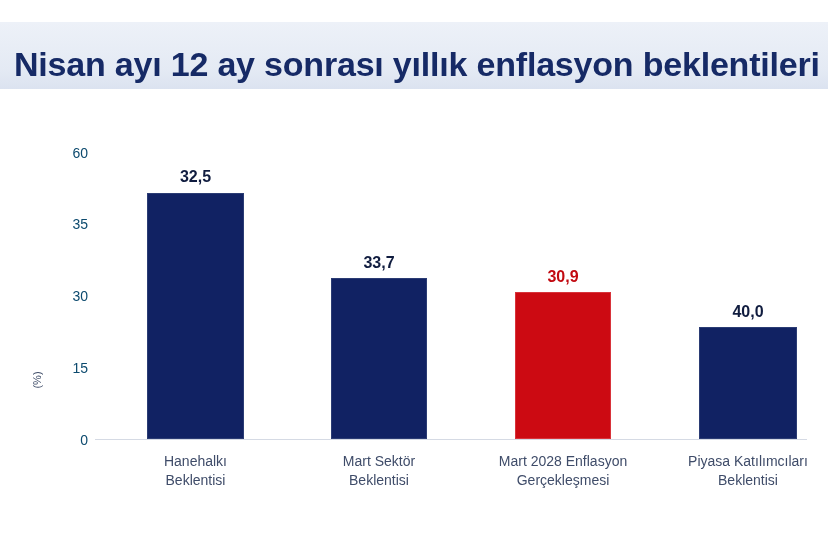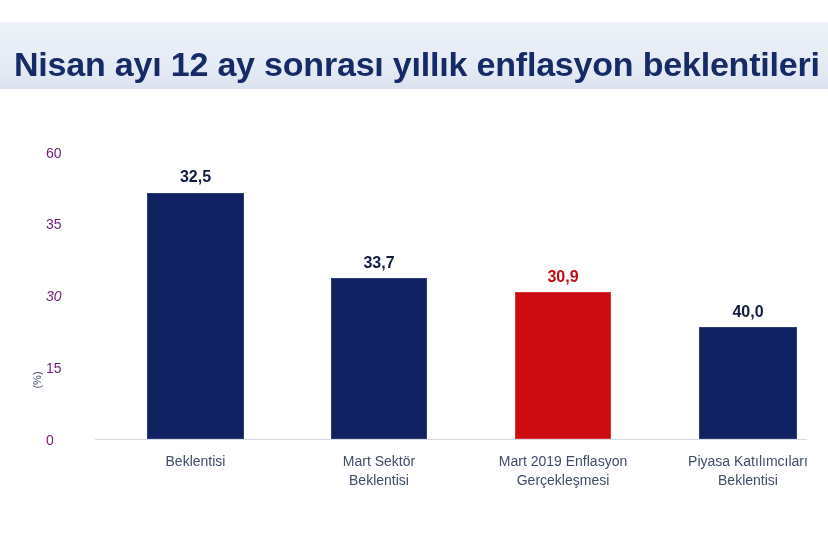--- a/index.html
+++ b/index.html
@@ -70,23 +70,23 @@
     color: #3c4a66;
     transform: rotate(-90deg);
     transform-origin: center center;
     white-space: nowrap;
   }
 
   .y-tick {
     position: absolute;
     left: 46px;
     width: 42px;
-    text-align: left;
+    text-align: right;
     font-size: 14px;
-    color: #701a75;
+    color: #0c4a6e;
     line-height: 14px;
   }
 
   .baseline {
     position: absolute;
     left: 95px;
     top: 350px;
     width: 712px;
     height: 1px;
     background: #d5dae4;
@@ -136,43 +136,44 @@
   <div class="header-title">Nisan ayı 12 ay sonrası yıllık enflasyon beklentileri</div>
 </div>
 
 <div class="chart-area">
   <div class="plot">
 
     <div class="axis-title-y">(%)</div>
 
     <div class="y-tick" style="top:57px;">60</div>
     <div class="y-tick" style="top:128px;">35</div>
-    <div class="y-tick" style="top:200px;font-style:italic;">30</div>
+    <div class="y-tick" style="top:200px;">30</div>
     <div class="y-tick" style="top:272px;">15</div>
     <div class="y-tick" style="top:344px;">0</div>
 
     <div class="baseline"></div>
 
     <div class="bar-value navy" style="left:147px; top:80px; width:97px;">32,5</div>
     <div class="bar navy" style="left:147px; top:104px; width:97px; height:246px;"></div>
     <div class="cat-label" style="left:119px; width:153px;">
+      <div>Hanehalkı</div>
       <div>Beklentisi</div>
     </div>
 
     <div class="bar-value navy" style="left:331px; top:166px; width:96px;">33,7</div>
     <div class="bar navy" style="left:331px; top:189px; width:96px; height:161px;"></div>
     <div class="cat-label" style="left:303px; width:152px;">
       <div>Mart Sektör</div>
       <div>Beklentisi</div>
     </div>
 
     <div class="bar-value red" style="left:515px; top:180px; width:96px;">30,9</div>
     <div class="bar red" style="left:515px; top:203px; width:96px; height:147px;"></div>
     <div class="cat-label" style="left:481px; width:164px;">
-      <div>Mart 2019 Enflasyon</div>
+      <div>Mart 2028 Enflasyon</div>
       <div>Gerçekleşmesi</div>
     </div>
 
     <div class="bar-value navy" style="left:699px; top:215px; width:98px;">40,0</div>
     <div class="bar navy" style="left:699px; top:238px; width:98px; height:112px;"></div>
     <div class="cat-label" style="left:668px; width:160px;">
       <div>Piyasa Katılımcıları</div>
       <div>Beklentisi</div>
     </div>
 

